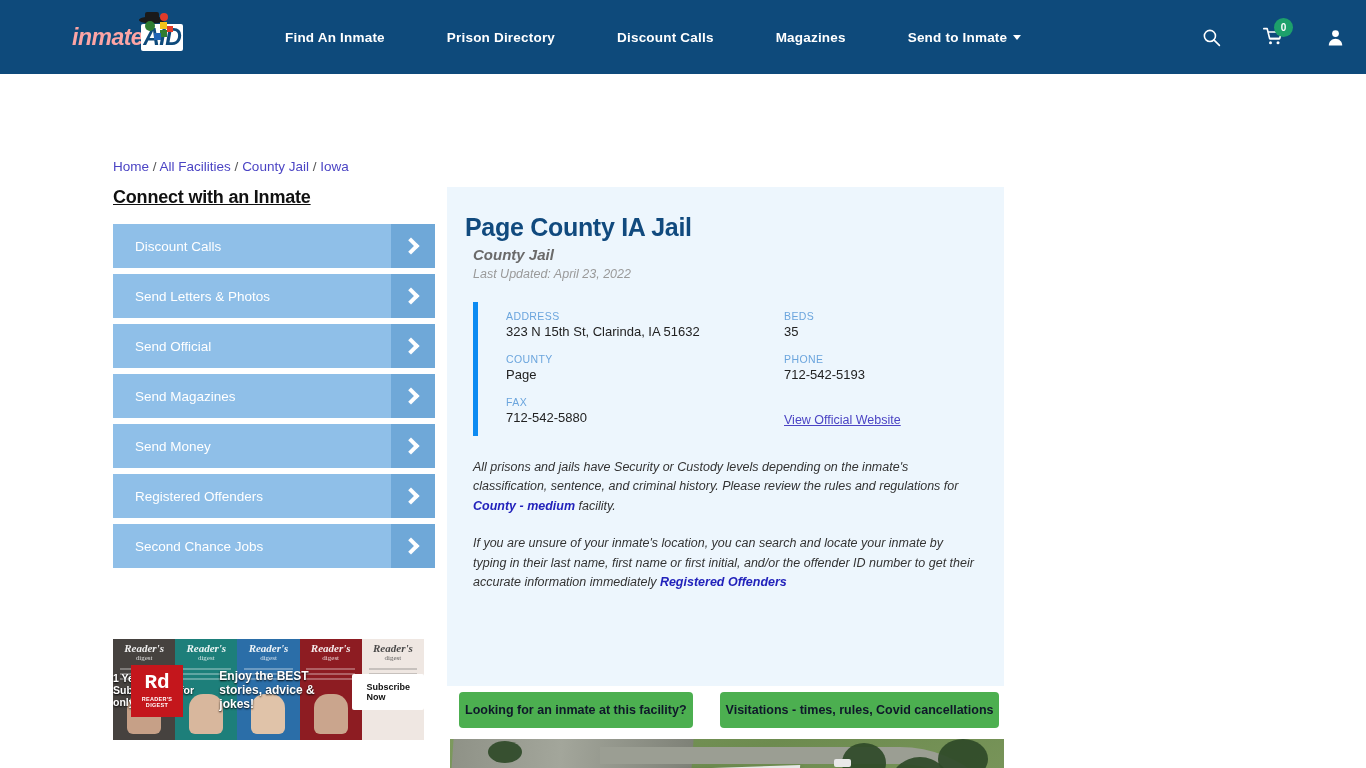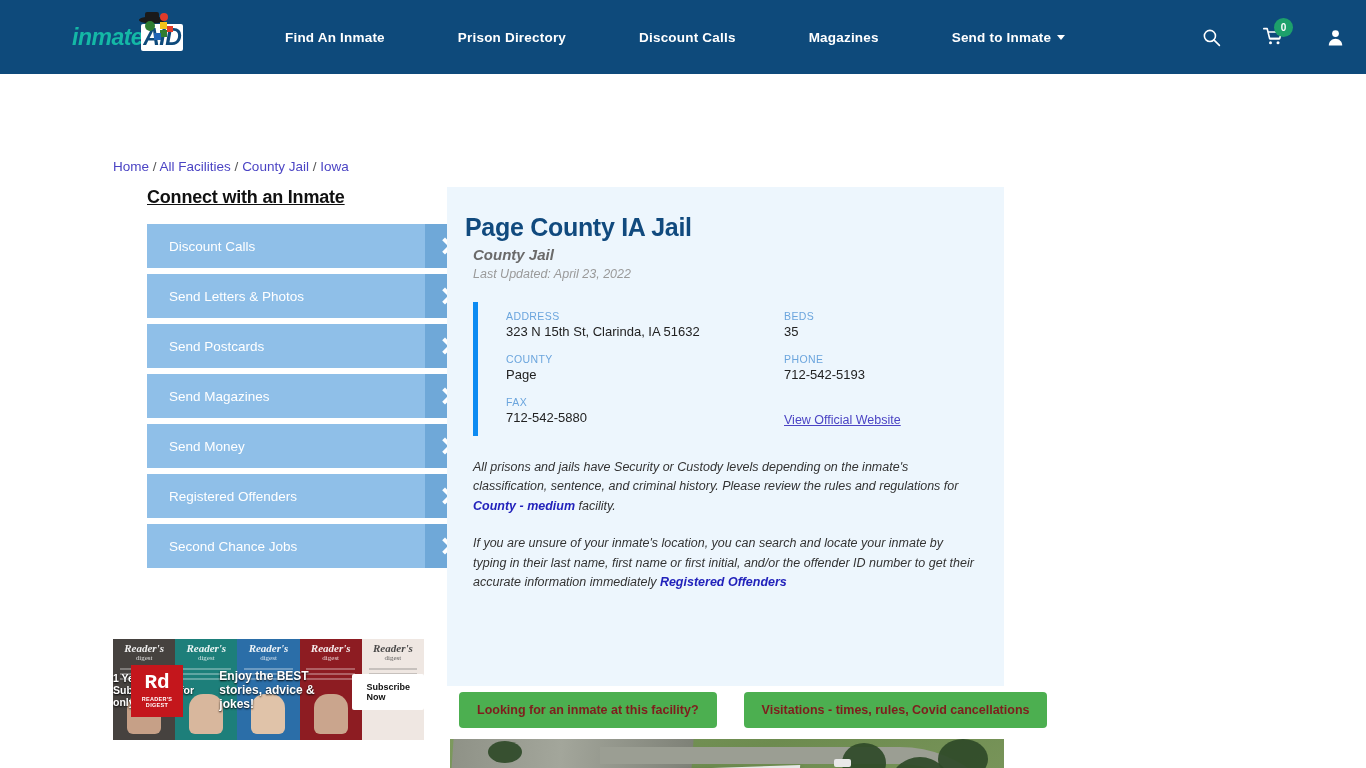--- a/index.html
+++ b/index.html
@@ -21,36 +21,36 @@
     position: relative;
   }
   .logo {
     margin-left: 72px;
     width: 126px; height: 44px;
     position: relative;
     display: flex; align-items: center;
   }
   .logo-text {
     font-size: 23px; font-weight: bold; font-style: italic;
-    color: #14b8a6; letter-spacing: -0.5px;
+    color: #fca5a5; letter-spacing: -0.5px;
     position: relative; z-index: 2;
   }
   .logo-aid-box {
     background: #ffffff; color: #0e4a7b;
     padding: 0 2px; border-radius: 2px;
     margin-left: -2px;
   }
   .logo-char {
     position: absolute; left: 58px; top: -4px;
     width: 46px; height: 34px; z-index: 3;
   }
   .nav {
     display: flex; align-items: center;
     margin-left: 56px;
-    gap: 11px;
+    gap: 0;
   }
   .nav-item {
     color: #ffffff;
     font-size: 13.5px; font-weight: bold;
     padding: 0 31px;
     white-space: nowrap;
     cursor: pointer;
     letter-spacing: 0.2px;
   }
   .nav-caret {
@@ -83,21 +83,21 @@
 
   
   .page-wrap { position: relative; width: 1366px; }
   .breadcrumb {
     position: absolute; left: 113px; top: 85px;
     font-size: 13.5px; color: #333;
   }
   .breadcrumb a { color: #4b44c4; text-decoration: none; }
   .breadcrumb .sep { color: #555; }
 
-  .sidebar { position: absolute; left: 113px; top: 113px; width: 322px; margin-left: 34px; }
+  .sidebar { position: absolute; left: 113px; top: 113px; width: 322px; }
   .sidebar-title {
     font-size: 18px; font-weight: bold; color: #111;
     text-decoration: underline;
     margin: 0 0 16px 0; padding: 0;
     letter-spacing: -0.2px;
   }
   .side-item {
     height: 44px; width: 322px;
     background: #8fbfe8;
     display: flex; align-items: center;
@@ -238,23 +238,23 @@
     line-height: 1.55;
   }
   .fac-body a { color: #2222bb; font-weight: bold; text-decoration: none; cursor: pointer; }
 
   
   .cta-row {
     position: absolute; left: 459px; top: 618px;
     display: flex; gap: 27px;
   }
   .cta-btn {
-    background: #4caf50; color: #7f1d1d;
+    background: #4caf50; color: #0f172a;
     font-size: 12.5px; font-weight: bold;
-    padding: 11px 18px;
+    padding: 11px 6px;
     border: none; border-radius: 4px;
     cursor: pointer;
     font-family: "Liberation Sans", sans-serif;
     white-space: nowrap;
   }
 
   
   .sat-img {
     position: absolute; left: 450px; top: 665px;
     width: 554px; height: 103px;
@@ -365,21 +365,21 @@
           <i class="chev"></i>
         </span>
     </div>
     <div class="side-item">
       <span class="side-item-label">Send Letters &amp; Photos</span>
       <span class="side-arrow">
           <i class="chev"></i>
         </span>
     </div>
     <div class="side-item">
-      <span class="side-item-label">Send Postcards</span>
+      <span class="side-item-label">Send Official</span>
       <span class="side-arrow">
           <i class="chev"></i>
         </span>
     </div>
     <div class="side-item">
       <span class="side-item-label">Send Magazines</span>
       <span class="side-arrow">
           <i class="chev"></i>
         </span>
     </div>

